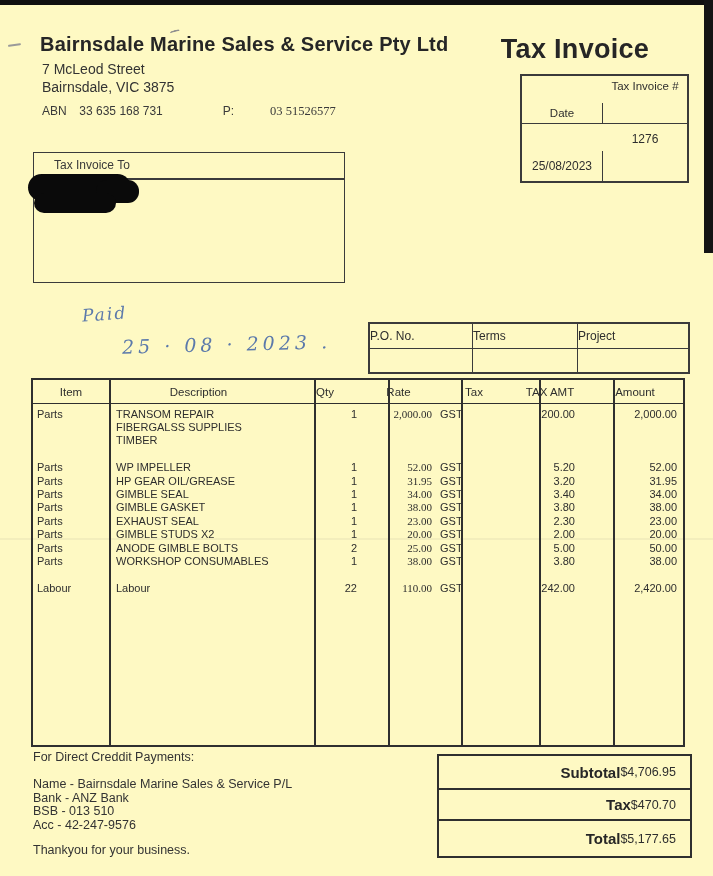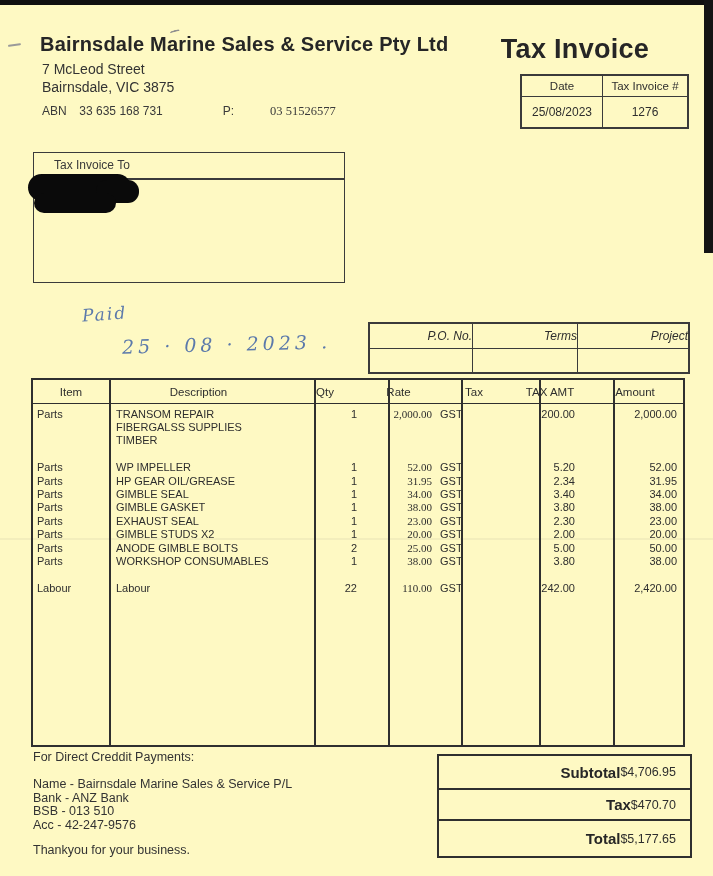--- a/index.html
+++ b/index.html
@@ -26,42 +26,42 @@
   .phone-label { width:44px; margin-left:22px; }
   .phone-value { font-family:"Liberation Serif", serif; font-size:12.5px; }
 
   .doc-title { position:absolute; left:455px; top:34px; width:240px; text-align:center; font-size:27px; font-weight:bold; color:#262626; letter-spacing:.3px; }
 
   
   .meta-table { position:absolute; left:520px; top:74px; width:169px; border:2px solid #3b3b3b; }
   .meta-head { display:flex; border-bottom:1.5px solid #3b3b3b; }
   .meta-vals { display:flex; }
   .meta-cell { font-size:11.5px; text-align:center; padding:4px 0; }
-  .meta-c1 { width:81px; border-right:1.5px solid #3b3b3b; }
+  .meta-c1 { width:81px; border-right:1.5px solid #3b3b3b;margin-top:27px; }
   .meta-c2 { flex:1; }
   .meta-vals .meta-cell { font-size:12px; padding:8px 0; }
 
   
   .billto-box { position:absolute; left:33px; top:152px; width:312px; height:131px; border:1.5px solid #3b3b3b; background:transparent; }
   .billto-label { padding:5px 0 0 20px; font-size:12px; color:#3a3a3a; }
   .billto-divider { position:absolute; left:0; top:25px; width:100%; height:1.5px; background:#3b3b3b; }
   .redact1 { position:absolute; left:-6px; top:21px; width:103px; height:27px; background:#0a0a0a; border-radius:14px; }
   .redact2 { position:absolute; left:62px; top:27px; width:43px; height:23px; background:#0a0a0a; border-radius:11px; }
   .redact3 { position:absolute; left:0px; top:40px; width:82px; height:20px; background:#0a0a0a; border-radius:10px; }
 
   
   .hand { font-family:"DejaVu Serif", serif; font-style:italic; color:#5b79ab; }
   .hand-word { position:absolute; left:82px; top:304px; font-size:17px; letter-spacing:2px; transform:rotate(-4deg); }
   .hand-date { position:absolute; left:122px; top:333px; font-size:19px; letter-spacing:4px; transform:rotate(-1.5deg); }
 
   
   .po-table { position:absolute; left:368px; top:322px; width:322px; border:2px solid #3b3b3b; }
   .po-head { display:flex; border-bottom:1.5px solid #3b3b3b; }
   .po-blank { display:flex; height:23px; }
-  .po-cell { font-size:12px; text-align:right; padding:5px 0;font-style:italic; }
+  .po-cell { font-size:12px; text-align:left; padding:5px 0; }
   .po-c1 { width:103px; border-right:1.5px solid #3b3b3b; }
   .po-c2 { width:105px; border-right:1.5px solid #3b3b3b; }
   .po-c3 { flex:1; }
   .po-blank .po-c1, .po-blank .po-c2 { padding:0; }
 
   
   .main-table { position:absolute; left:31px; top:378px; width:654px; height:369px; border:2px solid #2f2f2f; }
   .mt-inner { position:relative; width:100%; height:100%; }
   .vline { position:absolute; top:0; bottom:0; width:1.5px; background:#2f2f2f; }
   .vl1{left:76px} .vl2{left:281px} .vl3{left:355px} .vl4{left:428px} .vl5{left:506px} .vl6{left:580px}
@@ -214,21 +214,21 @@
             <div class="tcell c-tax">GST</div>
             <div class="tcell c-taxamt">5.20</div>
             <div class="tcell c-amt">52.00</div>
           </div>
           <div class="trow">
             <div class="tcell c-item">Parts</div>
             <div class="tcell c-desc">HP GEAR OIL/GREASE</div>
             <div class="tcell c-qty">1</div>
             <div class="tcell c-rate">31.95</div>
             <div class="tcell c-tax">GST</div>
-            <div class="tcell c-taxamt">2.34</div>
+            <div class="tcell c-taxamt">3.20</div>
             <div class="tcell c-amt">31.95</div>
           </div>
           <div class="trow">
             <div class="tcell c-item">Parts</div>
             <div class="tcell c-desc">GIMBLE SEAL</div>
             <div class="tcell c-qty">1</div>
             <div class="tcell c-rate">34.00</div>
             <div class="tcell c-tax">GST</div>
             <div class="tcell c-taxamt">3.40</div>
             <div class="tcell c-amt">34.00</div>

